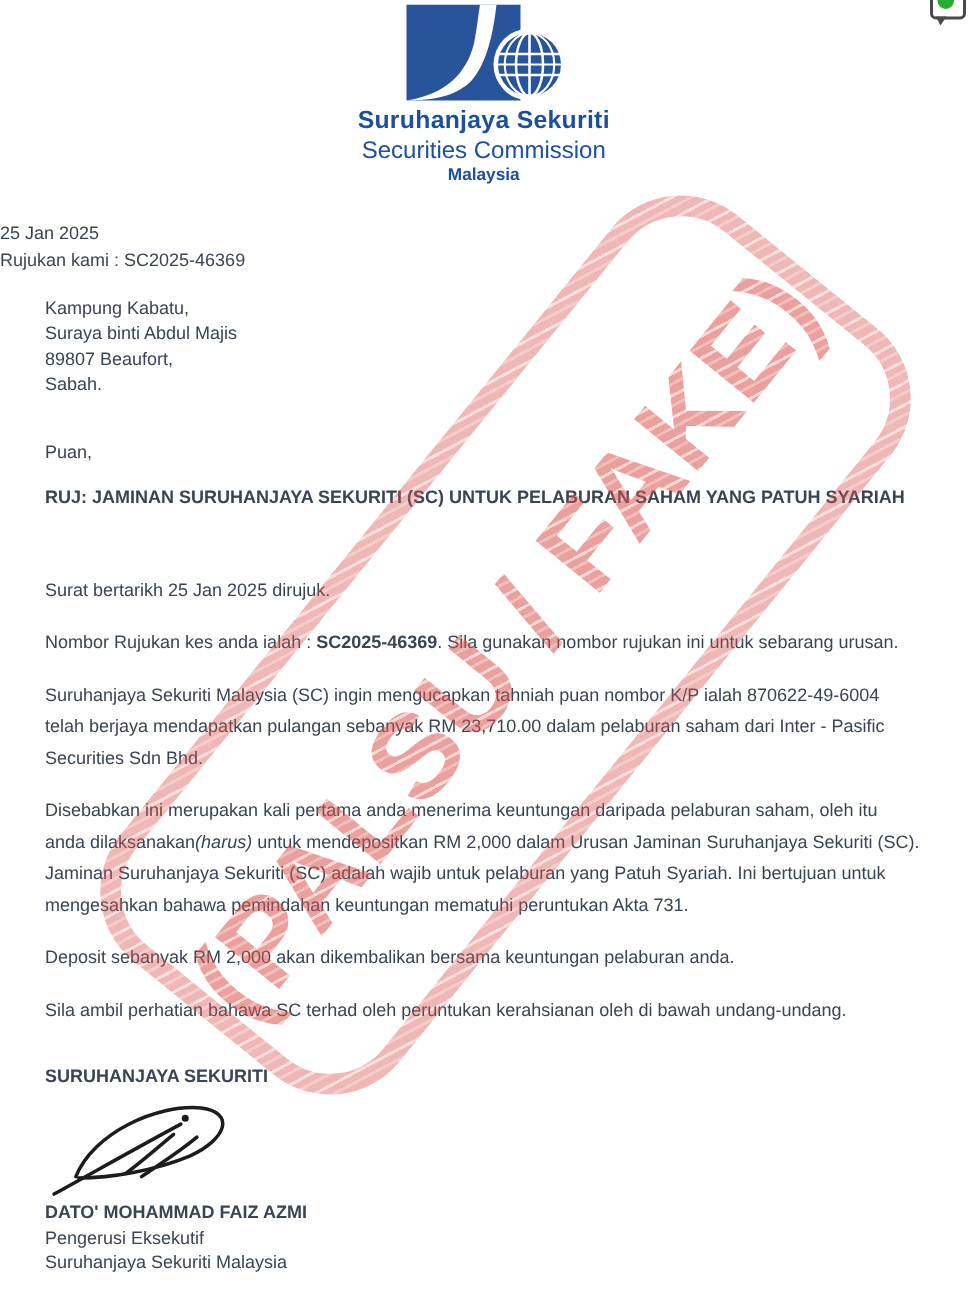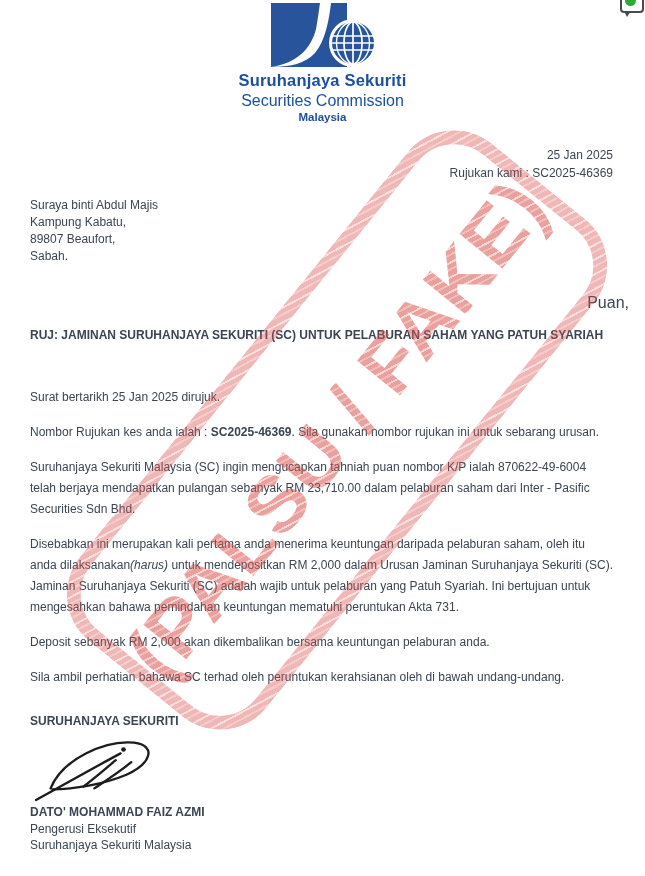--- a/index.html
+++ b/index.html
@@ -14,26 +14,26 @@
   .page { position: absolute; inset: 0; background: #fff; }
 
   
   .header { text-align: center; padding-top: 3px; }
   .logo-svg { display: block; margin: 0 auto; }
   .org-my  { color: #1d4f9c; font-weight: bold; font-size: 16.5px; letter-spacing: .2px; margin-top: 2px; }
   .org-en  { color: #1d4f9c; font-size: 16px; margin-top: 2px; }
   .org-cty { color: #1d4f9c; font-size: 11.5px; font-weight: bold; margin-top: 1px; }
 
   
-  .meta { text-align: right; margin: 24px 32px 0 0; font-size: 12px; line-height: 17.5px; }
+  .meta { text-align: left; margin: 24px 32px 0 0; font-size: 12px; line-height: 17.5px; }
 
   
   .recipient { margin: 15px 0 0 30px; font-size: 12px; line-height: 17px; }
 
-  .salutation { margin: 29px 16px 0 30px; font-size: 16px; text-align: right; }
+  .salutation { margin: 29px 0 0 30px; font-size: 12px; }
   .subject { margin: 16px 32px 0 30px; font-size: 12px; font-weight: bold; max-width: 585px; }
 
   .para { margin: 14px 32px 0 30px; font-size: 12px; line-height: 21px; max-width: 585px; }
   .para.first { margin-top: 45px; }
   .bold { font-weight: bold; }
   .ital { font-style: italic; }
 
   .closing-org { margin: 26px 0 0 30px; font-size: 12px; font-weight: bold; }
   .signature-wrap { margin: 4px 0 0 32px; height: 70px; }
   .signer { margin: 2px 0 0 30px; font-size: 12px; line-height: 16.5px; }
@@ -108,22 +108,22 @@
     <div class="org-en">Securities Commission</div>
     <div class="org-cty">Malaysia</div>
   </div>
 
   <div class="meta">
     <div>25 Jan 2025</div>
     <div>Rujukan kami : SC2025-46369</div>
   </div>
 
   <div class="recipient">
+    <div>Kampung Kabatu,</div>
     <div>Suraya binti Abdul Majis</div>
-    <div>Kampung Kabatu,</div>
     <div>89807 Beaufort,</div>
     <div>Sabah.</div>
   </div>
 
   <div class="salutation">Puan,</div>
 
   <div class="subject">RUJ: JAMINAN SURUHANJAYA SEKURITI (SC) UNTUK PELABURAN SAHAM YANG PATUH SYARIAH</div>
 
   <p class="para first">Surat bertarikh 25 Jan 2025 dirujuk.</p>
 

